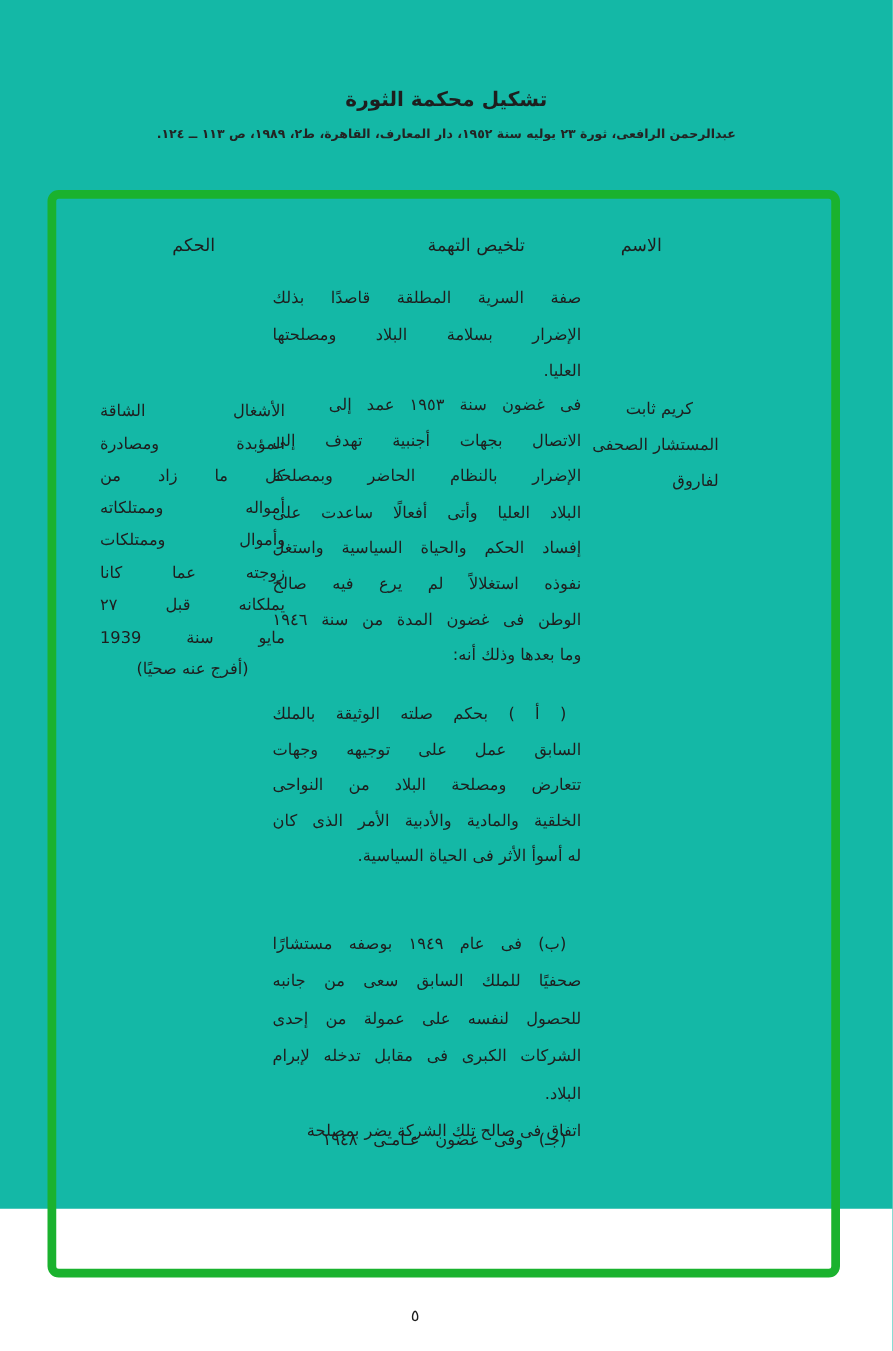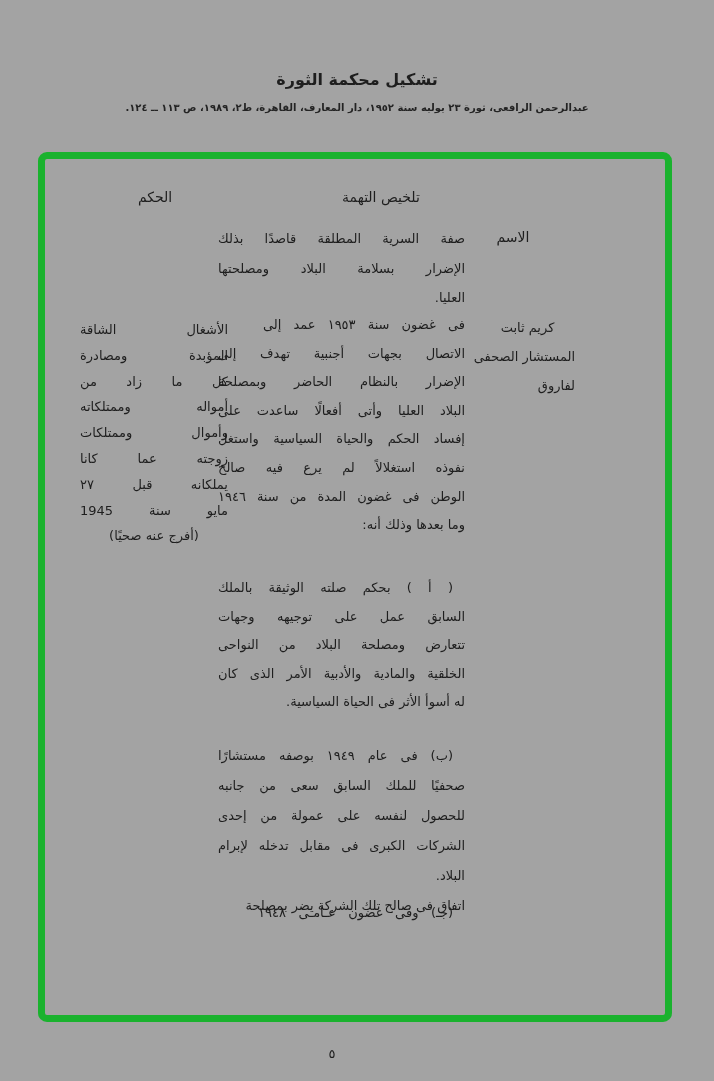--- a/index.html
+++ b/index.html
@@ -5,23 +5,23 @@
   html, body { margin: 0; padding: 0; }
   body {
     width: 714px; height: 1081px;
     background: #ffffff;
     font-family: "DejaVu Sans", sans-serif;
     color: #1e1e1e;
     overflow: hidden;
   }
   .page {
     position: relative;
-    width: 714px; height: 1081px;
+    width: 714px; height: 967px;
     direction: rtl;
-    background: #a3a3a3;
+    background: #14b8a6;
   }
   .title {
     position: absolute; top: 70px; left: 0; right: 0;
     text-align: center;
     font-size: 16px; font-weight: bold;
     letter-spacing: 0.5px;
   }
   .citation {
     position: absolute; top: 102px; left: 0; right: 0;
     text-align: center;
@@ -37,21 +37,21 @@
     border-radius: 9px;
     background: transparent;
   }
   
   .hdr {
     position: absolute;
     text-align: center;
     font-size: 14px;
     white-space: nowrap;
   }
-  .hdr-name    { top: 30px; left: 388px; width: 160px; margin-top: 40px; }
+  .hdr-name    { top: 30px; left: 388px; width: 160px; }
   .hdr-charge  { top: 30px; left: 276px; width: 120px; }
   .hdr-verdict { top: 30px; left: 70px;  width: 80px;  }
 
   .block { position: absolute; font-size: 13px; }
   .block .line {
     text-align: justify;
     text-align-last: justify;
   }
   .block .line:last-child { text-align-last: right; }
 
@@ -62,21 +62,21 @@
   .name-block .line { line-height: 29px; text-align: right; text-align-last: center; white-space: nowrap; }
 
   .charge-intro { left: 173px; top: 152px; width: 247px; }
   .charge-intro .line { line-height: 28.6px; }
   .charge-intro .line:first-child { padding-left: 45px; }
 
   .verdict-block { left: 35px; top: 158px; width: 148px; }
   .verdict-block .line { line-height: 25.8px; }
   .verdict-block .line:last-child { text-align-last: center; }
 
-  .item-a { left: 173px; top: 415px; width: 247px; }
+  .item-a { left: 173px; top: 399px; width: 247px; }
   .item-a .line { line-height: 28.6px; }
   .item-a .line:first-child { padding-right: 12px; }
 
   .item-b { left: 173px; top: 582px; width: 247px; }
   .item-b .line { line-height: 30px; }
   .item-b .line:first-child { padding-right: 12px; }
 
   .item-c { left: 173px; top: 739px; width: 247px; }
   .item-c .line { line-height: 30px; }
   .item-c .line:last-child { text-align-last: justify; padding-right: 12px; padding-left: 40px; }
@@ -128,21 +128,21 @@
       </div>
 
     <div class="block verdict-block">
         <div class="line">الأشغال الشاقة</div>
         <div class="line">المؤبدة ومصادرة</div>
         <div class="line">كل ما زاد من</div>
         <div class="line">أمواله وممتلكاته</div>
         <div class="line">وأموال وممتلكات</div>
         <div class="line">زوجته عما كانا</div>
         <div class="line">يملكانه قبل ٢٧</div>
-        <div class="line">مايو سنة 1945</div>
+        <div class="line">مايو سنة 1939</div>
         <div class="line">(أفرج عنه صحيًا)</div>
       </div>
 
     <div class="block item-a">
         <div class="line">( أ ) بحكم صلته الوثيقة بالملك</div>
         <div class="line">السابق عمل على توجيهه وجهات</div>
         <div class="line">تتعارض ومصلحة البلاد من النواحى</div>
         <div class="line">الخلقية والمادية والأدبية الأمر الذى كان</div>
         <div class="line">له أسوأ الأثر فى الحياة السياسية.</div>
       </div>

